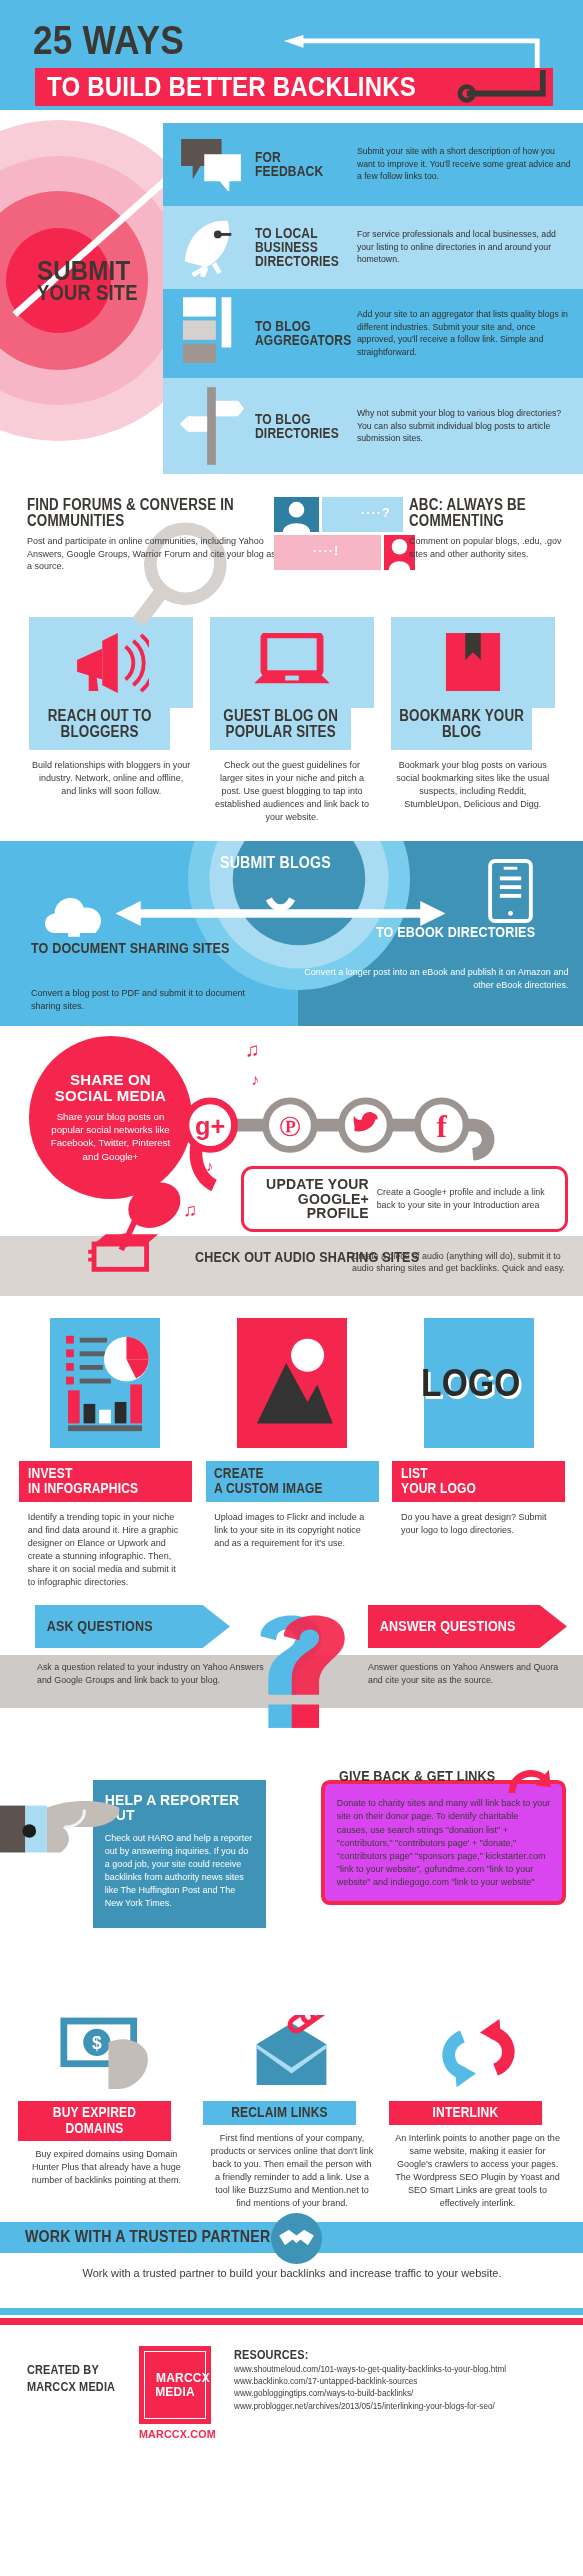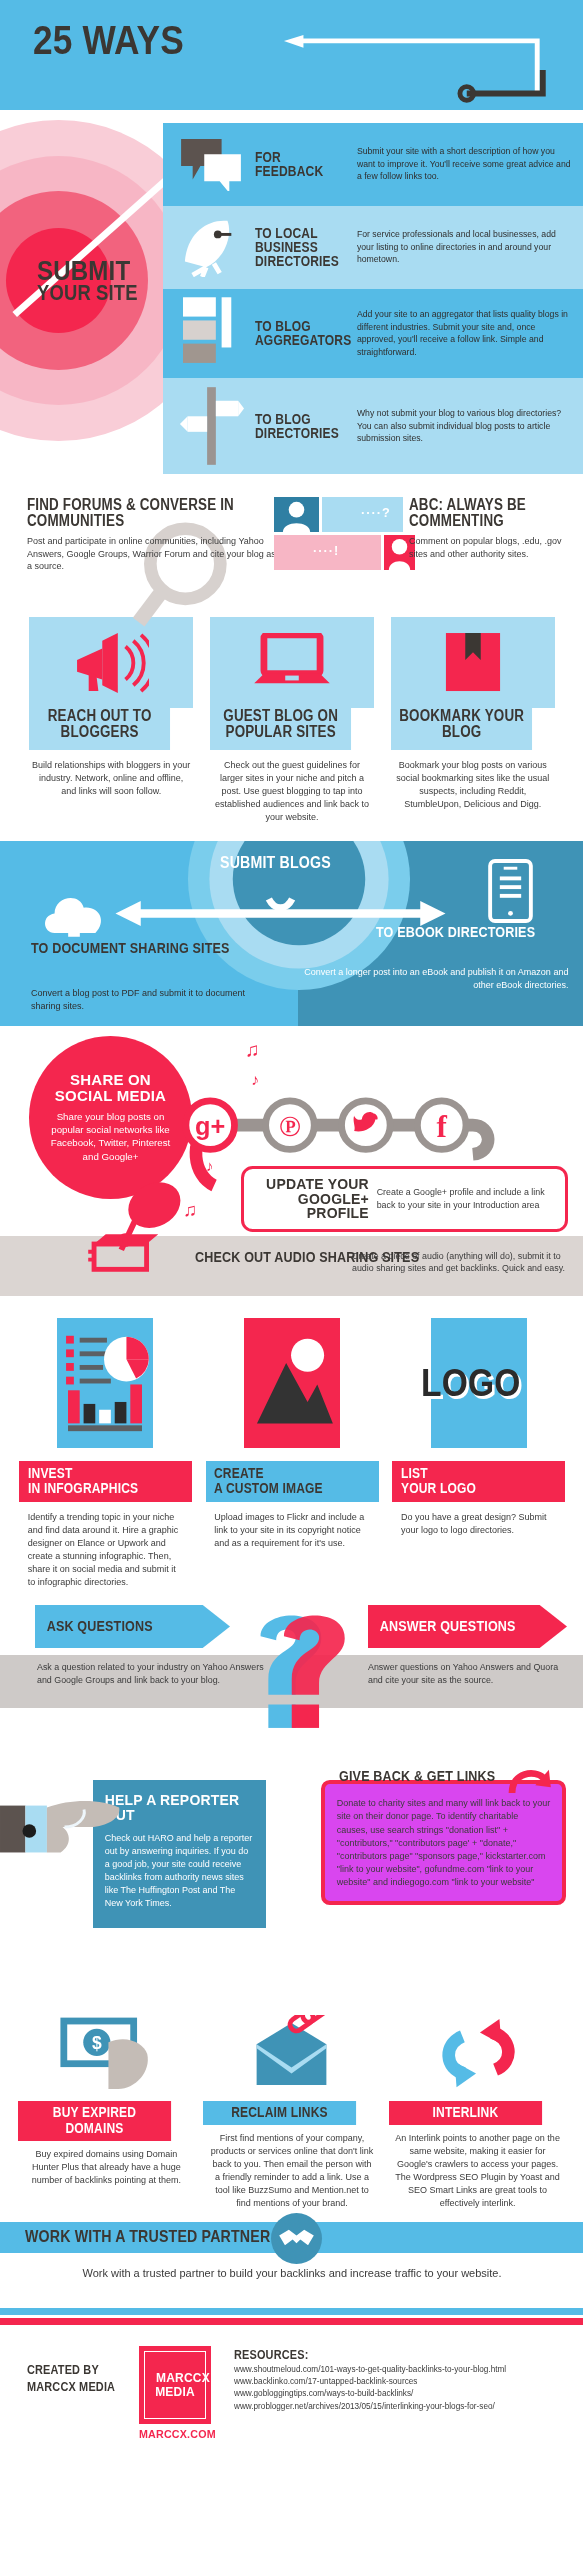--- a/index.html
+++ b/index.html
@@ -121,21 +121,21 @@
   .note { position:absolute; color:#f4264e; z-index:4; }
 
   
   .audio { background:#dbd5d2; height: 60px; position:relative; margin-top: 9.7px;}
   .audio .at { position:absolute; left:195px; top:13.6px; font-size:14.6px; color:#3b3733; line-height:1.05;}
   .audio .ax { position:absolute; left:352px; top:13.6px; width:224px; font-size:8.9px; line-height:1.43; color:#3b3b3b;}
 
   
   .cards-img { display:flex; gap: 13.6px; padding: 21.4px 17.5px 3.9px; justify-content:center; }
   .ic { width: 173px; }
-  .ic .sq { width: 96px; height: 130px; margin: 0 auto 0; display:flex; align-items:center; justify-content:center;}
+  .ic .sq { width: 110px; height: 130px; margin: 0 auto 0; display:flex; align-items:center; justify-content:center;}
   .ic .bar { margin-top: 13.6px; padding: 4.9px 8.8px 5.8px; min-height: 41px; }
   .ic .bar .bt { font-size: 14px; line-height:1.05;}
   .ic .cb { padding: 8.8px 8.8px 0; font-size: 9px; line-height:1.45; color:#3b3b3b;}
   .bar-red { background:#f4264e; color:#fff;}
   .bar-blue { background:#55bbe6; color:#3b3733;}
 
   
   .qa { position:relative; height: 175px; margin-top: 5.8px;}
   .qmark { position:absolute; left: 243px; top: 3.9px; z-index:2;}
   .ar { position:absolute; top: 5.8px; height:43px; z-index:3;}
@@ -189,20 +189,23 @@
 <div class="page">
 
   <div class="header">
     <div class="hdr-arrow">
       <svg width="263" height="78" viewBox="0 0 270 80">
         <path d="M18 6 L262 6 L262 62" stroke="#ffffff" stroke-width="5" fill="none"></path>
         <polygon points="2,6 22,0 22,13" fill="#ffffff"></polygon>
       </svg>
     </div>
     <div class="hdr-title cond">25 WAYS</div>
+    <div class="hdr-sub-wrap">
+      <div class="hdr-sub cond">TO BUILD BETTER BACKLINKS</div>
+    </div>
     <svg style="position:absolute;left:457px;top:70px;" width="117" height="45" viewBox="0 0 120 46">
       <path d="M10 24 L88 24 L88 0" stroke="#3b3733" stroke-width="6" fill="none"></path>
       <circle cx="10" cy="24" r="7" fill="none" stroke="#3b3733" stroke-width="5"></circle>
     </svg>
   </div>
 
   <div class="submit-sec">
     <div class="target">
       <svg width="321" height="321" viewBox="0 0 330 330">
         <circle cx="165" cy="165" r="165" fill="#f9cdd7"></circle>

